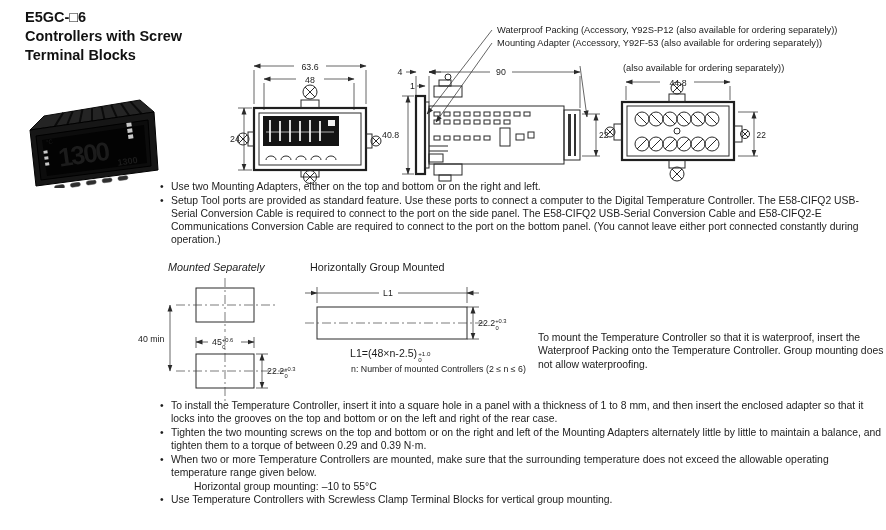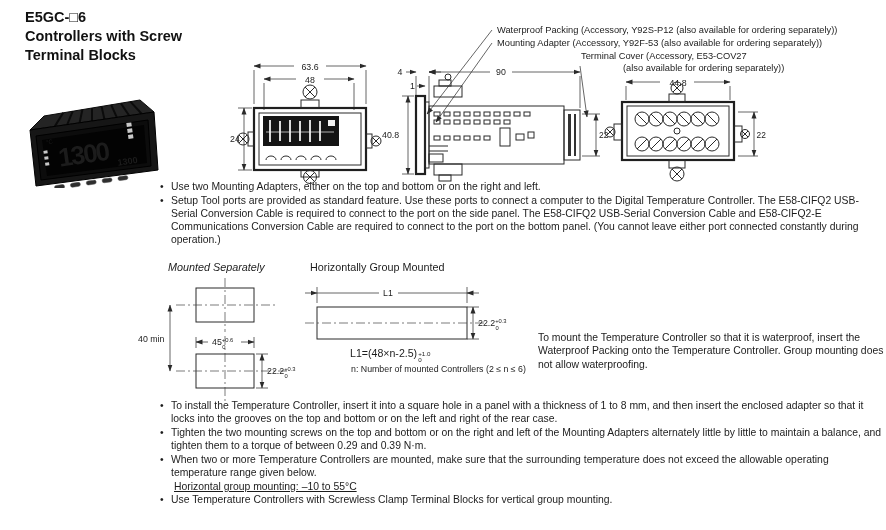--- a/index.html
+++ b/index.html
@@ -10,21 +10,21 @@
   .title { font-size:14.5px; font-weight:bold; line-height:19px; color:#111; }
   .callout { font-size:9.3px; line-height:12.5px; white-space:nowrap; color:#222; }
   .notes { font-size:10.4px; line-height:13.2px; color:#1c1c1c; }
   .note { display:flex; margin-bottom:0; }
   .note + .note { margin-top:0.5px; }
   .note .b { flex:0 0 11px; }
   .heading { font-size:10.8px; color:#1c1c1c; }
   .formula { font-size:10.6px; }
   .nnote { font-size:8.8px;margin-left:48px; }
   .wpnote { font-size:10.4px; line-height:13.4px; }
-  .subnote { margin-left:14px; margin-top:0.5px;text-decoration:underline; }
+  .subnote { margin-left:34px; margin-top:0.5px; }
   .tolwrap { display:inline-flex; flex-direction:column; font-size:6.2px; line-height:6.4px; vertical-align:1px; margin-left:1px; }
   svg { display:block; }
   svg text { font-family:"Liberation Sans",sans-serif; fill:#1c1c1c; }
   .dim { font-size:8.8px; }
   .dims { font-size:8.4px; }
   .ln { stroke:#2a2a2a; stroke-width:1; fill:none; }
   .lnk { stroke:#1f1f1f; stroke-width:2.2; fill:none; }
   .dimln { stroke:#333; stroke-width:0.75; fill:none; }
   .cl { stroke:#444; stroke-width:0.7; fill:none; stroke-dasharray:9 3 2 3; }
 </style>
@@ -82,21 +82,20 @@
           <path d="M0,0.5 L7,3 L0,5.5 Z" fill="#2a2a2a"></path>
         </marker>
     </defs>
     <line class="dimln" x1="262" y1="8" x2="197" y2="92" marker-end="url(#arL)"></line>
     <line class="dimln" x1="262" y1="21" x2="206" y2="100" marker-end="url(#arL)"></line>
     <line class="dimln" x1="350" y1="44" x2="357" y2="95" marker-end="url(#arL)"></line>
   </svg>
 
   <div class="abs callout" style="left:497px; top:24px;">Waterproof Packing (Accessory, Y92S-P12 (also available for ordering separately))</div>
   <div class="abs callout" style="left:497px; top:37px;text-align:right;">Mounting Adapter (Accessory, Y92F-53 (also available for ordering separately))</div>
-  <div class="abs callout" style="left:581px; top:50px;">Terminal Cover (Accessory, E53-COV27</div>
   <div class="abs callout" style="left:581px; top:62px;margin-left:42px;">(also available for ordering separately))</div>
 
   <svg class="abs" style="left:230px; top:58px;" width="152" height="126" viewBox="0 0 152 126">
     <defs>
       <marker id="arF" viewBox="0 0 7 6" refX="6.5" refY="3" markerWidth="7" markerHeight="6" orient="auto-start-reverse" markerUnits="userSpaceOnUse">
           <path d="M0,0.5 L7,3 L0,5.5 Z" fill="#2a2a2a"></path>
         </marker>
     </defs>
 
     <line class="dimln" x1="24" y1="8" x2="64" y2="8" marker-start="url(#arF)"></line>

